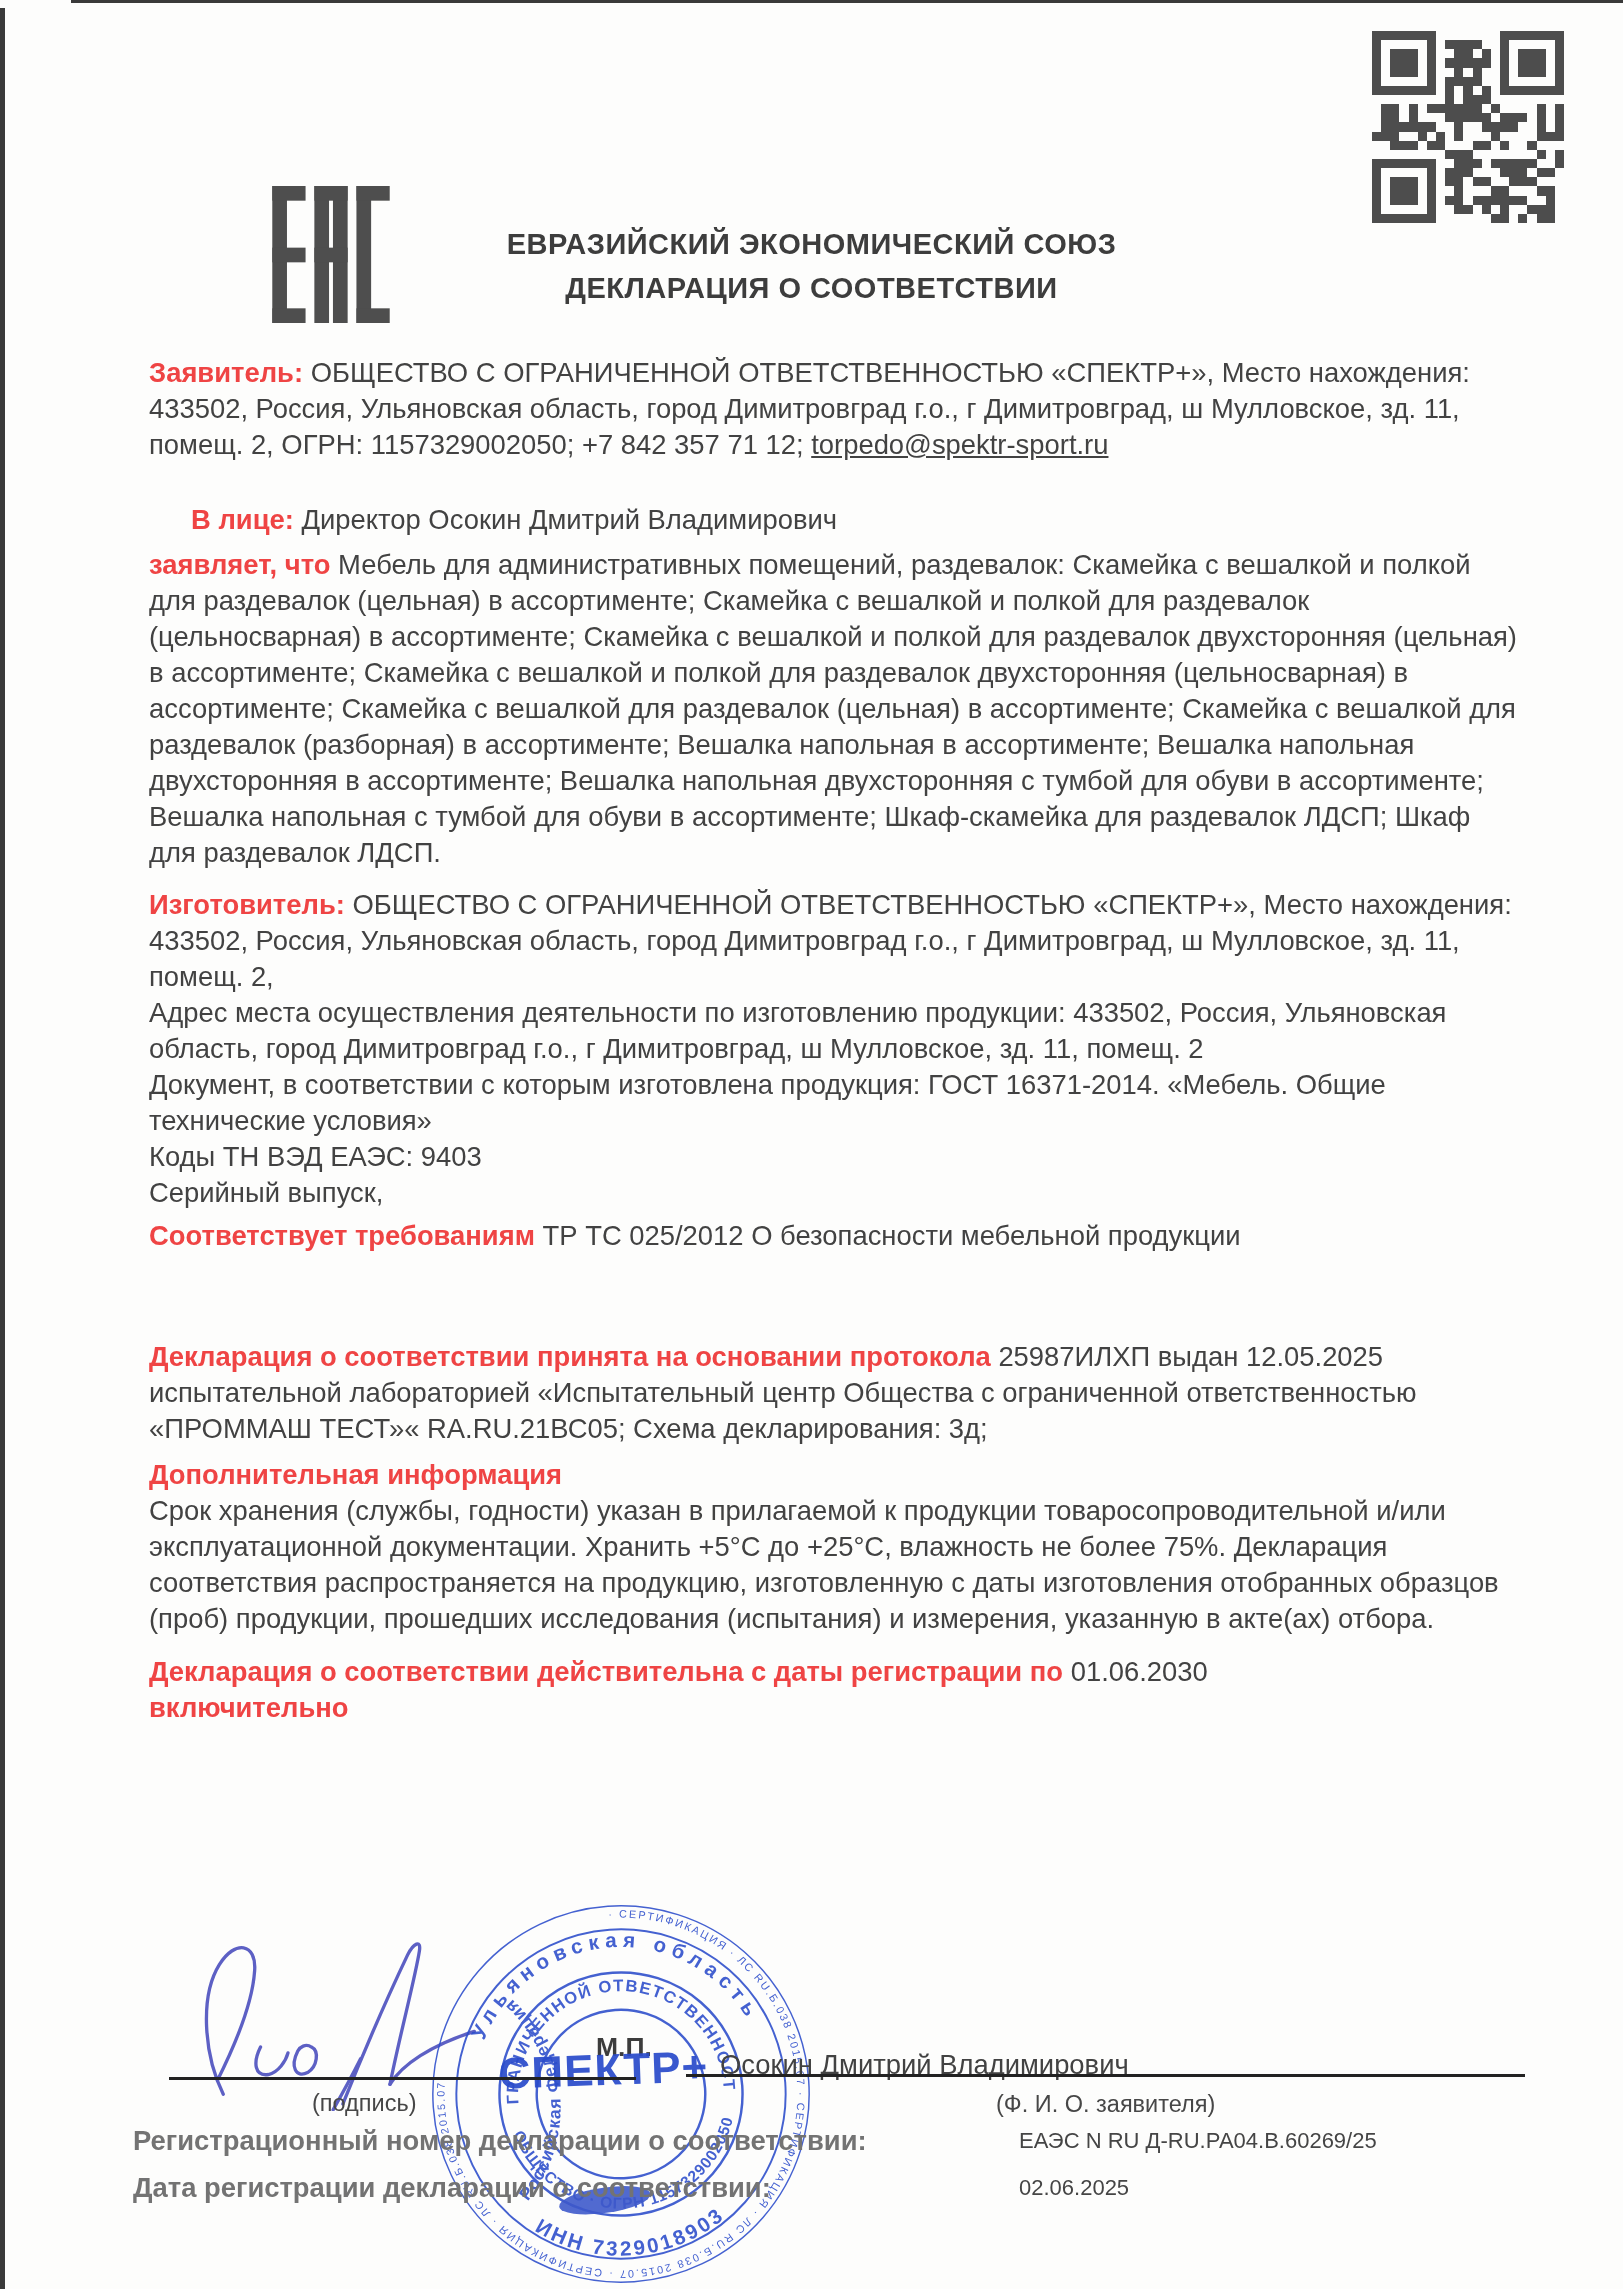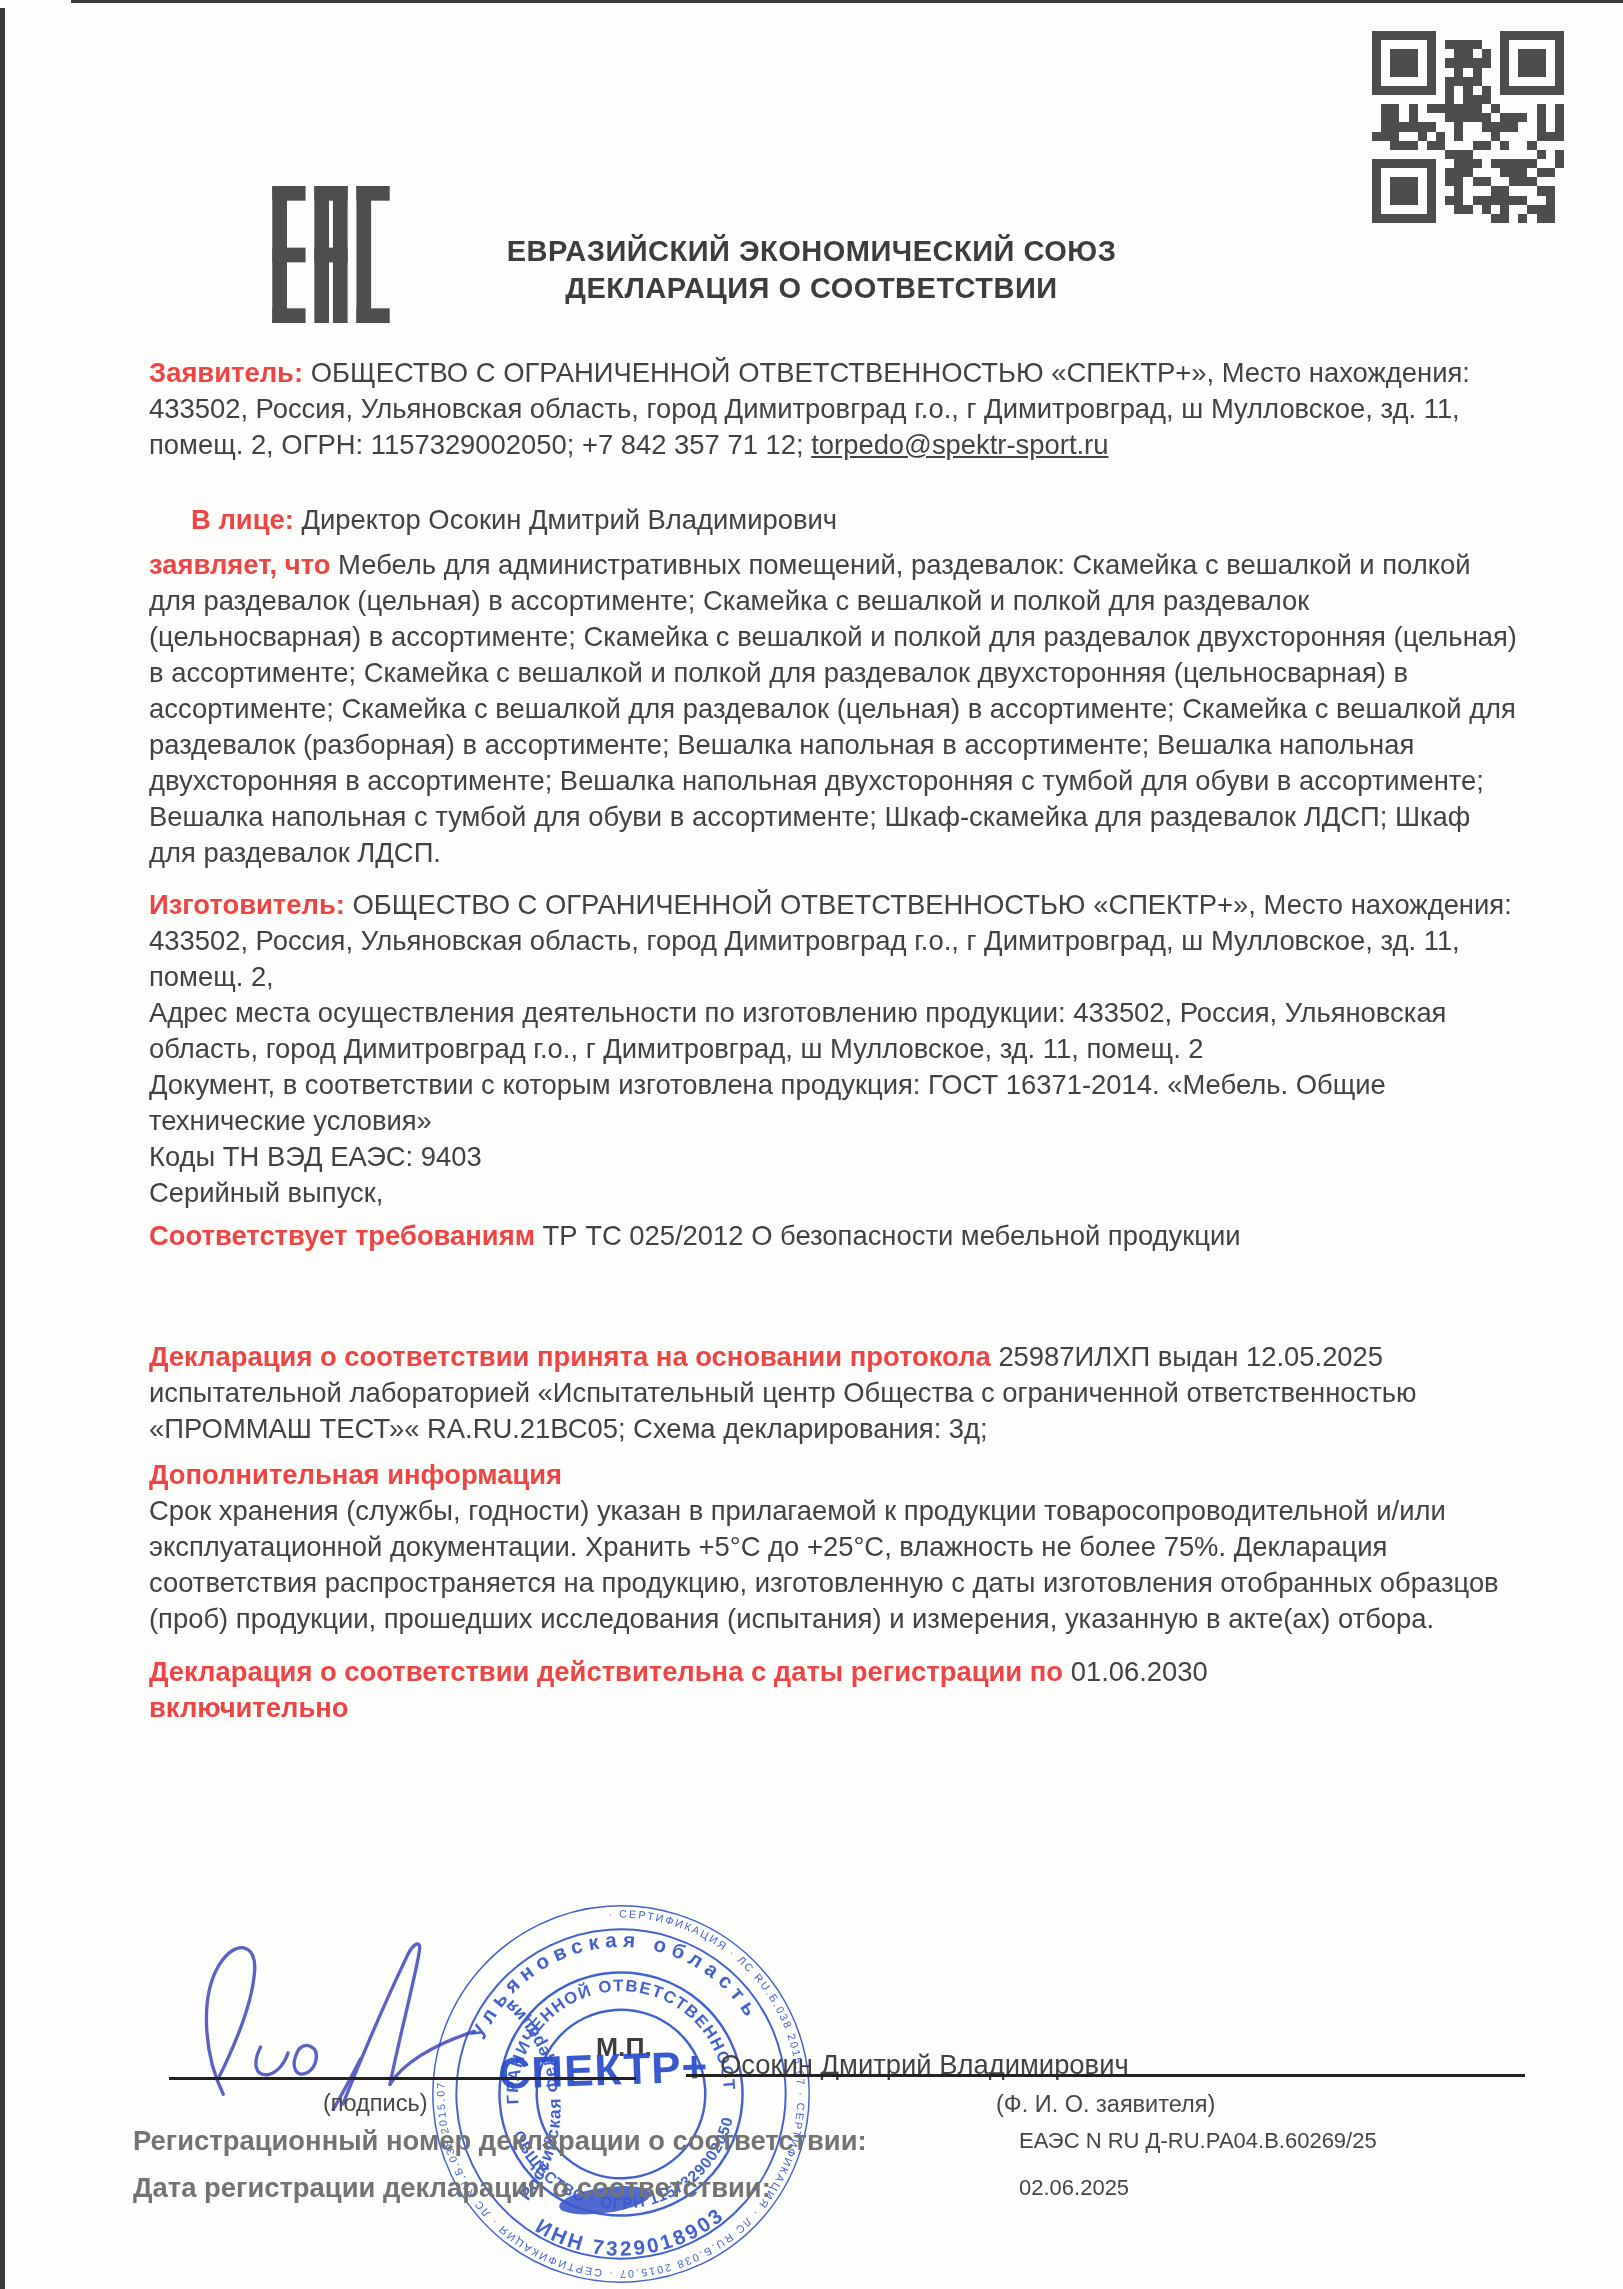--- a/index.html
+++ b/index.html
@@ -283,21 +283,21 @@
       <rect x="0" y="125" width="34" height="15"></rect>
     <rect x="43" y="0" width="15" height="140"></rect>
       <rect x="62" y="0" width="15" height="140"></rect>
     <rect x="43" y="0" width="34" height="15"></rect>
       <rect x="43" y="63" width="34" height="15"></rect>
     <rect x="86" y="0" width="15" height="140"></rect>
       <rect x="86" y="0" width="34" height="15"></rect>
     <rect x="86" y="125" width="34" height="15"></rect>
   </svg>
 
-  <div class="abs title" style="top:233px;">ЕВРАЗИЙСКИЙ ЭКОНОМИЧЕСКИЙ СОЮЗ</div>
+  <div class="abs title" style="top:226px;">ЕВРАЗИЙСКИЙ ЭКОНОМИЧЕСКИЙ СОЮЗ</div>
   <div class="abs title" style="top:270px;">ДЕКЛАРАЦИЯ О СООТВЕТСТВИИ</div>
 
   <div class="abs col" style="top:355px;">
     <b>Заявитель:</b><span> ОБЩЕСТВО С ОГРАНИЧЕННОЙ ОТВЕТСТВЕННОСТЬЮ «СПЕКТР+», Место нахождения: 433502, Россия, Ульяновская область, город Димитровград г.о., г Димитровград, ш Мулловское, зд. 11, помещ. 2, ОГРН: 1157329002050; +7 842 357 71 12; </span><span class="email">torpedo@spektr-sport.ru</span>
   </div>
 
   <div class="abs col" style="top:502px;margin-left:42px;">
     <b>В лице:</b><span> Директор Осокин Дмитрий Владимирович</span>
   </div>
 
@@ -377,21 +377,21 @@
   </svg>
 
   <div class="mp">М.П.</div>
   <div class="stamp-center-text">СПЕКТР+</div>
 
   <div class="abs" style="left:720px;top:2047px;font-size:27.4px;">Осокин Дмитрий Владимирович</div>
 
   <div class="line" style="left:169px;top:2077px;width:467px;"></div>
   <div class="line" style="left:686px;top:2074px;width:839px;"></div>
 
-  <div class="abs cap" style="left:323px;top:2085px;">(подпись)</div>
+  <div class="abs cap" style="left:312px;top:2085px;">(подпись)</div>
   <div class="abs cap" style="left:996px;top:2086px;">(Ф. И. О. заявителя)</div>
 
   <div class="abs reg-label" style="left:133px;top:2123px;">Регистрационный номер декларации о соответствии:</div>
   <div class="abs reg-value" style="left:1019px;top:2123px;">ЕАЭС N RU Д-RU.РА04.В.60269/25</div>
   <div class="abs reg-label" style="left:133px;top:2170px;">Дата регистрации декларации о соответствии:</div>
   <div class="abs reg-value" style="left:1019px;top:2170px;">02.06.2025</div>
 </div>
 
 
 </body></html>

